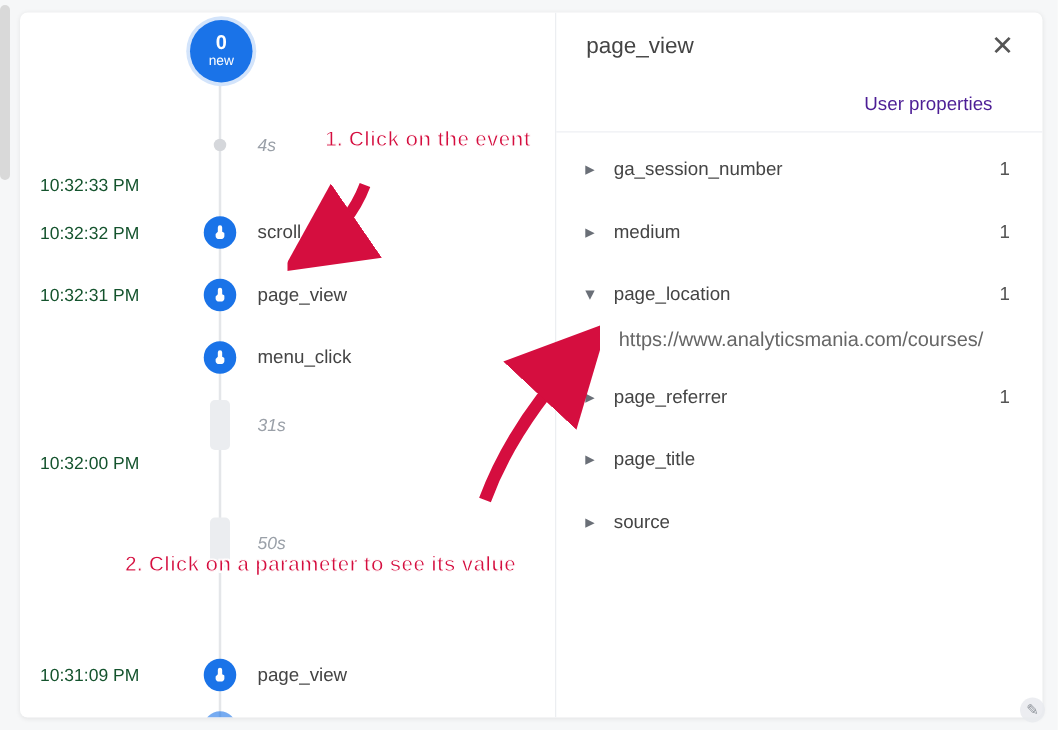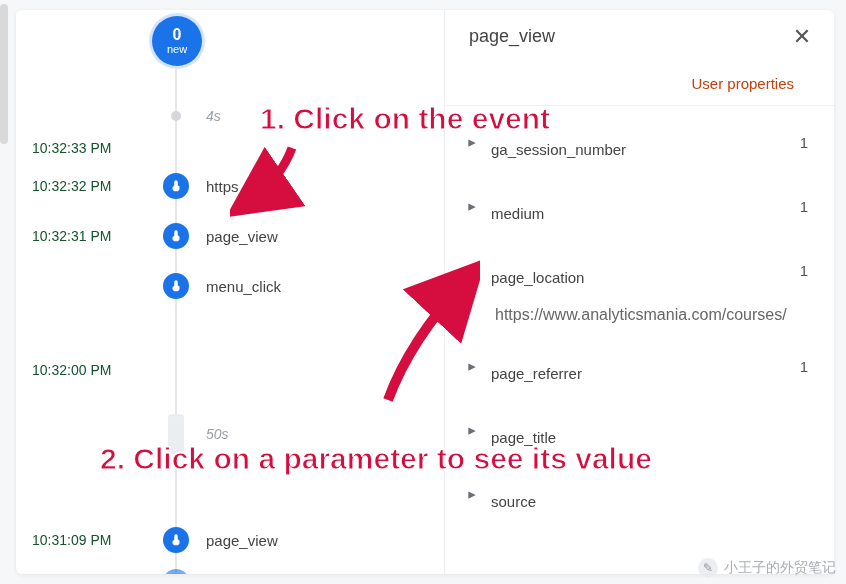--- a/index.html
+++ b/index.html
@@ -154,47 +154,47 @@
   .tabs-row {
     display: flex;
     justify-content: flex-end;
     padding-right: 24px;
     height: 36px;
     border-bottom: 1px solid #eef0f3;
   }
   .tab {
     padding: 6px 16px;
     font-size: 15px;
-    color: #c2410c;
+    color: #4c1d95;
   }
   .param-list { padding: 4px 10px 0 10px; }
   .param-row {
     display: flex;
     align-items: center;
     padding: 16px 10px;
     font-size: 15px;
     color: #444;
   }
   .param-row .arrow { width: 14px; text-align: center; color: #6a6f77; margin-right: 12px; }
-  .param-row .pname { flex: 1; margin-top: 15px; }
+  .param-row .pname { flex: 1; }
   .param-row .pcount { color: #555; padding-right: 6px; }
   .param-value {
     padding: 4px 10px 10px 40px;
     font-size: 16px;
     color: #666;
     white-space: nowrap;
     overflow: hidden;
   }
 
   
   .anno {
     position: absolute;
     color: #d50e3f;
     font-weight: 800;
-    font-size: 30px;
+    font-size: 17px;
     -webkit-text-stroke: 1px #fff;
     text-shadow:
       1px 1px 0 #fff, -1px 1px 0 #fff, 1px -1px 0 #fff, -1px -1px 0 #fff;
     pointer-events: none;
     white-space: nowrap;
   }
   svg.anno-arrow { position: absolute; pointer-events: none; }
 
   
   .watermark {
@@ -239,21 +239,21 @@
       <span class="tl-time">10:32:33 PM</span>
     </div>
 
     <div class="tl-row" style="top:156px">
       <span class="tl-time">10:32:32 PM</span>
       <div class="tl-dot">
         <svg viewBox="0 0 24 24">
             <path d="M9 11V5a3 3 0 016 0v6l2 1c1 .5 1 1 1 2v3c0 2-2 4-5 4h-2c-3 0-5-2-5-4v-3l3-3z"></path>
           </svg>
       </div>
-      <span class="tl-label">https</span>
+      <span class="tl-label">scroll</span>
     </div>
 
     <div class="tl-row" style="top:206px">
       <span class="tl-time">10:32:31 PM</span>
       <div class="tl-dot">
         <svg viewBox="0 0 24 24">
             <path d="M9 11V5a3 3 0 016 0v6l2 1c1 .5 1 1 1 2v3c0 2-2 4-5 4h-2c-3 0-5-2-5-4v-3l3-3z"></path>
           </svg>
       </div>
       <span class="tl-label">page_view</span>
@@ -261,20 +261,24 @@
 
     <div class="tl-row" style="top:256px">
       <div class="tl-dot">
         <svg viewBox="0 0 24 24">
             <path d="M9 11V5a3 3 0 016 0v6l2 1c1 .5 1 1 1 2v3c0 2-2 4-5 4h-2c-3 0-5-2-5-4v-3l3-3z"></path>
           </svg>
       </div>
       <span class="tl-label">menu_click</span>
     </div>
 
+    <div class="tl-row" style="top:310px">
+      <div class="tl-gap"></div>
+      <span class="tl-gap-label">31s</span>
+    </div>
 
     <div class="tl-row" style="top:340px">
       <span class="tl-time">10:32:00 PM</span>
     </div>
 
     <div class="tl-row" style="top:404px">
       <div class="tl-gap"></div>
       <span class="tl-gap-label">50s</span>
     </div>
 
@@ -365,14 +369,13 @@
     <path d="M0,0 L8,4 L0,8 Z" fill="#d50e3f"></path>
       </marker>
     </defs>
   <path d="M18 140 Q40 80 96 20" stroke="#d50e3f" stroke-width="10" fill="none" marker-end="url(#ah2)"></path>
 </svg>
 
 <div class="anno" style="left:100px; top:442px">2. Click on a parameter to see its value</div>
 
 <div class="watermark">
   <span class="wm-ico">✎</span>
-  <span>小王子的外贸笔记</span>
 </div>
 
 </body></html>

